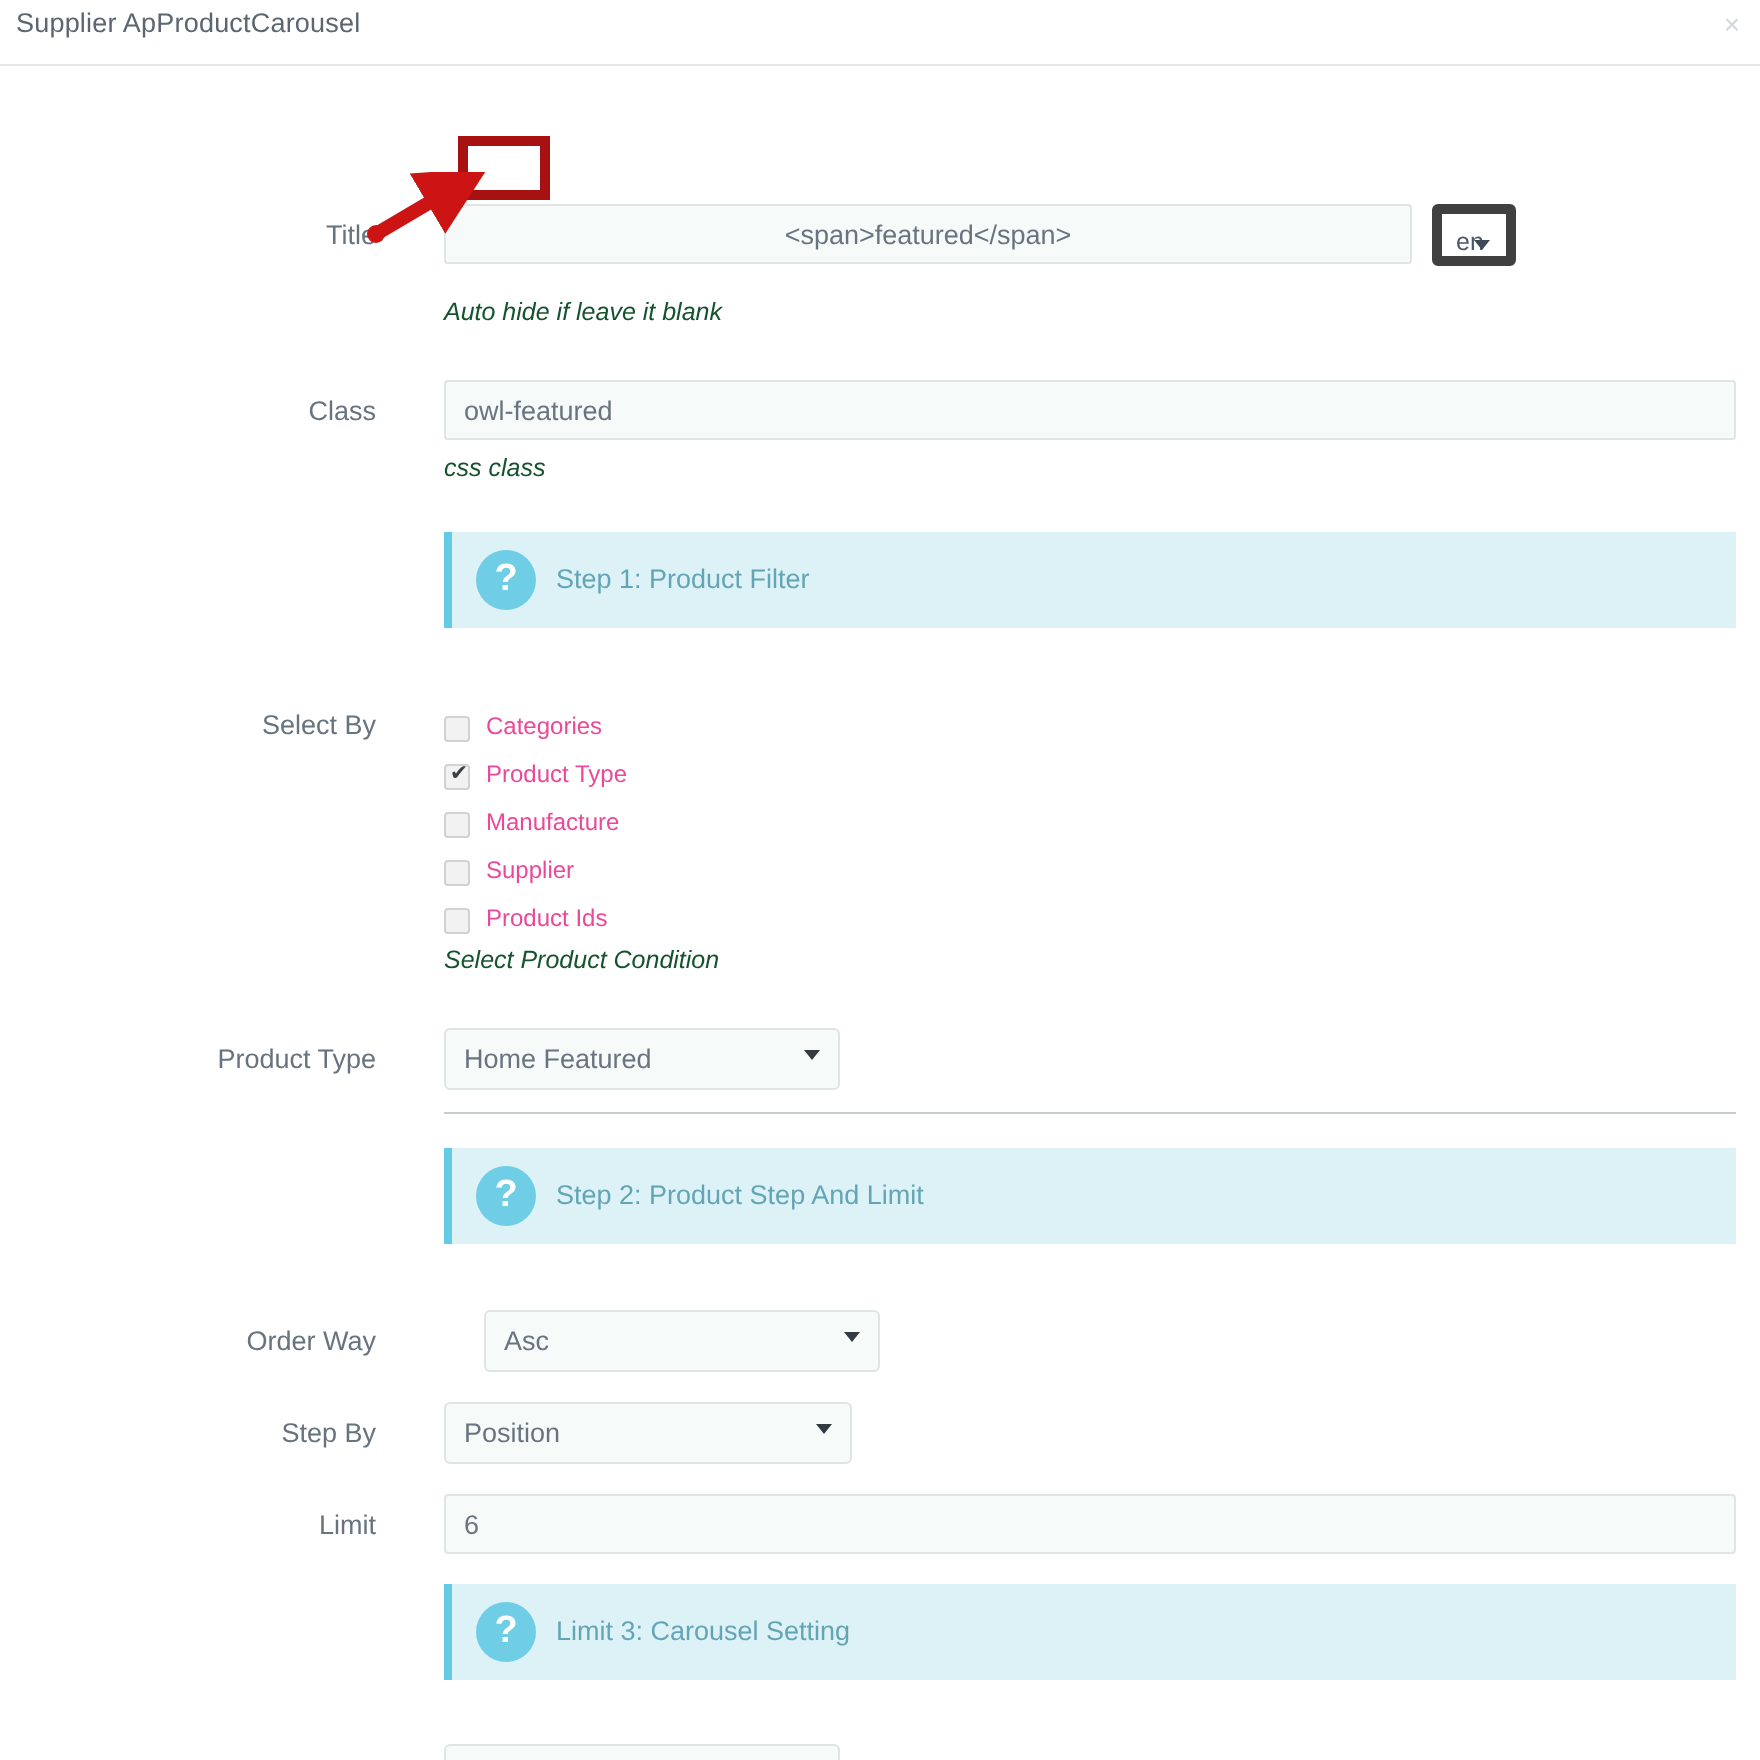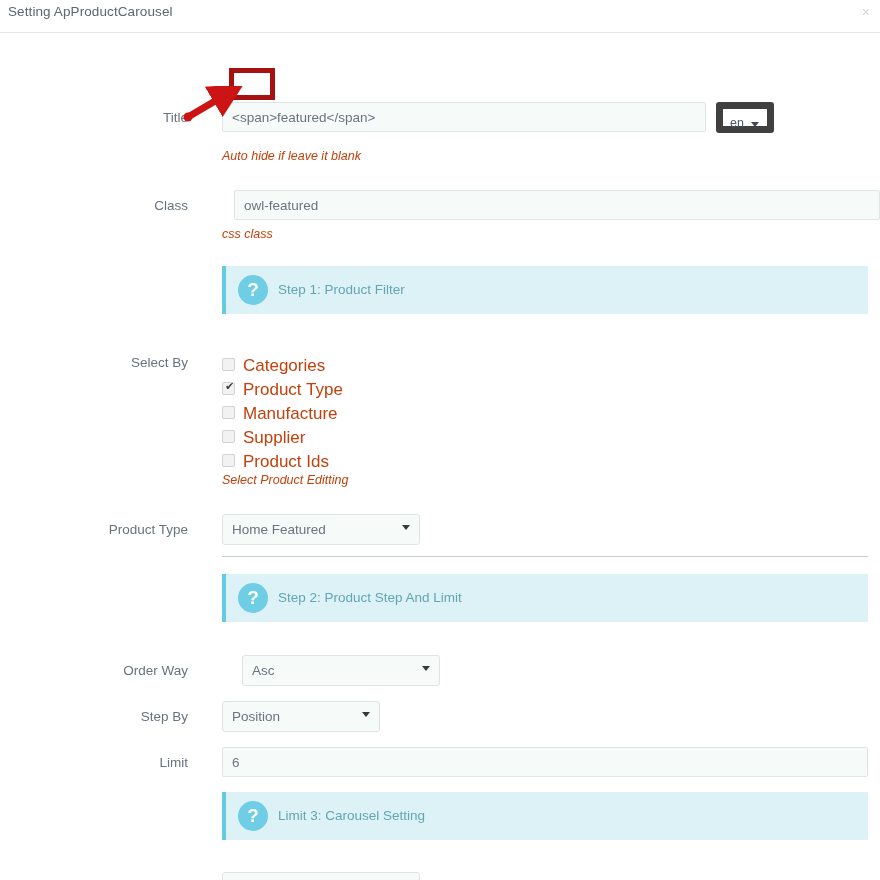--- a/index.html
+++ b/index.html
@@ -110,32 +110,32 @@
     right: 10px;
     top: 11px;
     width: 0; height: 0;
     border-left: 4px solid transparent;
     border-right: 4px solid transparent;
     border-top: 5px solid #333a40;
     pointer-events: none;
   }
 
   .help {
-    color: #c2410c;
+    color: #14532d;
     font-style: italic;
     font-size: 12.5px;
     text-align: center;
   }
 
   .lang-btn {
     position: absolute;
-    width: 58px;
+    width: 42px;
     height: 31px;
     background: #ffffff;
-    border: 7px solid #404040;
+    border: 5px solid #404040;
     border-radius: 3px;
     box-sizing: border-box;
     font-size: 12.5px;
     color: #4c5866;
     cursor: pointer;
     padding: 0;
     font-family: "Liberation Sans", sans-serif;
   }
   .lang-btn .lt { position:absolute; left:7px; top:7px; }
   .lang-btn .lc {
@@ -210,22 +210,22 @@
     top: -3px;
     width: 13px;
     text-align: center;
     font-size: 11px;
     color: #3c4147;
   }
   .cb-label {
     position: absolute;
     left: 21px;
     top: 1px;
-    color: #c2410c;
-    font-size: 17px;
+    color: #ec4899;
+    font-size: 12px;
     white-space: nowrap;
     cursor: pointer;
   }
 
   .divider {
     position: absolute;
     left: 222px;
     width: 646px;
     height: 0;
     border-top: 1px solid #c8cdd2;
@@ -242,44 +242,44 @@
   .anno-arrow {
     position: absolute;
     z-index: 30;
     pointer-events: none;
   }
 </style>
 </head>
 <body>
 
 <div class="modal-header">
-  <div class="modal-title">Setting ApProductCarousel</div>
+  <div class="modal-title">Supplier ApProductCarousel</div>
   <div class="modal-close">×</div>
 </div>
 
 <div class="form-body">
 
   <div class="form-row" style="top:69px;">
     <div class="lbl" style="top:8px;">Title</div>
     <div class="ctrl" style="top:0;">
-      <input class="txt" style="width: 484px;" value="&lt;span&gt;featured&lt;/span&gt;">
+      <input class="txt" style="width: 484px; text-align: center;" value="&lt;span&gt;featured&lt;/span&gt;">
     </div>
     <button class="lang-btn" style="left:716px; top:0;">
       <span class="lt">en</span>
       <span class="lc"></span>
     </button>
   </div>
   <div class="form-row" style="top:116px;">
     <div class="ctrl help" style="top:0;">Auto hide if leave it blank</div>
   </div>
 
   <div class="form-row" style="top:157px;">
     <div class="lbl" style="top:8px;">Class</div>
     <div class="ctrl" style="top:0;">
-      <input class="txt" style="width: 646px; margin-left: 12px;" value="owl-featured">
+      <input class="txt" style="width: 646px;" value="owl-featured">
     </div>
   </div>
   <div class="form-row" style="top:194px;">
     <div class="ctrl help" style="top:0;">css class</div>
   </div>
 
   <div class="step-banner" style="top:233px;">
     <div class="step-icon">
       <div class="qm">?</div>
     </div>
@@ -305,21 +305,21 @@
   <div class="cb-row" style="top:394px;">
     <span class="cb-box"></span>
     <span class="cb-label">Supplier</span>
   </div>
   <div class="cb-row" style="top:418px;">
     <span class="cb-box"></span>
     <span class="cb-label">Product Ids</span>
   </div>
 
   <div class="form-row" style="top:440px;">
-    <div class="ctrl help" style="top:0;">Select Product Editting</div>
+    <div class="ctrl help" style="top:0;">Select Product Condition</div>
   </div>
 
   <div class="form-row" style="top:481px;">
     <div class="lbl" style="top:8px;">Product Type</div>
     <div class="ctrl" style="top:0;">
       <span class="sel-wrap">
         <select class="sel" style="width:198px;">
           <option>Home Featured</option>
         </select>
         <span class="sel-caret"></span>
@@ -345,21 +345,21 @@
         </select>
         <span class="sel-caret"></span>
       </span>
     </div>
   </div>
 
   <div class="form-row" style="top:668px;">
     <div class="lbl" style="top:8px;">Step By</div>
     <div class="ctrl" style="top:0;">
       <span class="sel-wrap">
-        <select class="sel" style="width:158px;">
+        <select class="sel" style="width:204px;">
           <option>Position</option>
         </select>
         <span class="sel-caret"></span>
       </span>
     </div>
   </div>
 
   <div class="form-row" style="top:714px;">
     <div class="lbl" style="top:8px;">Limit</div>
     <div class="ctrl" style="top:0;">

